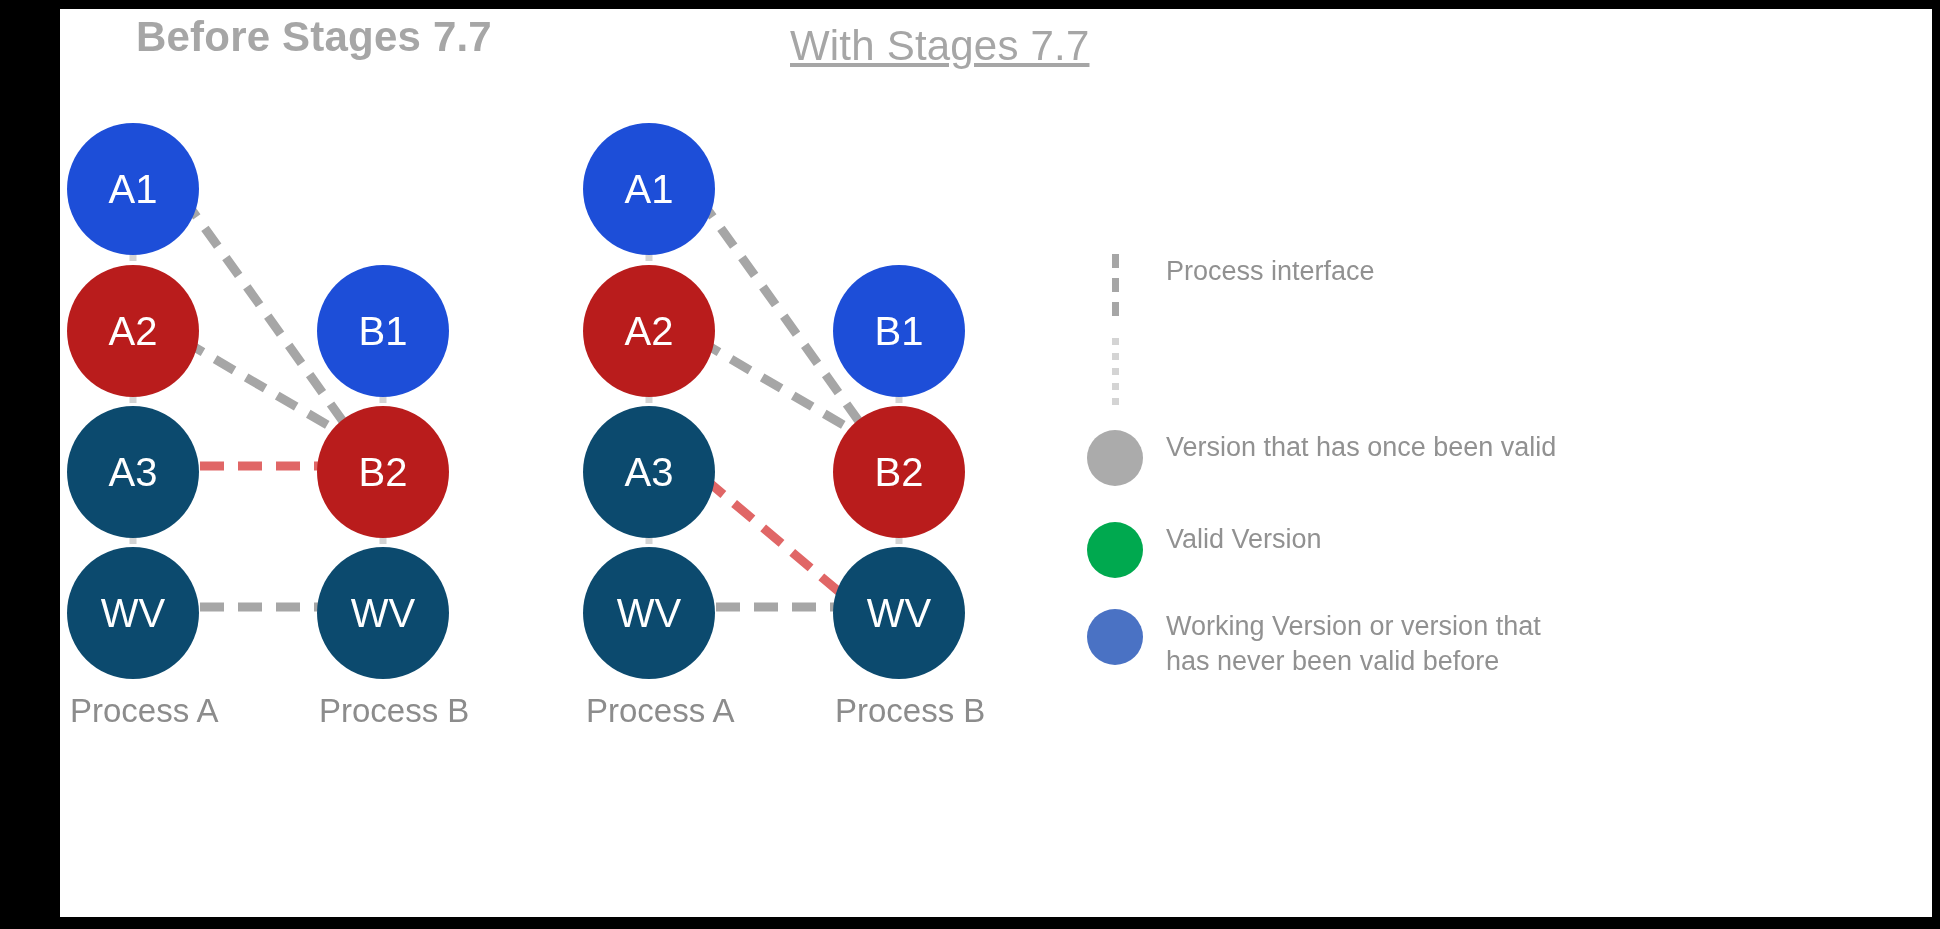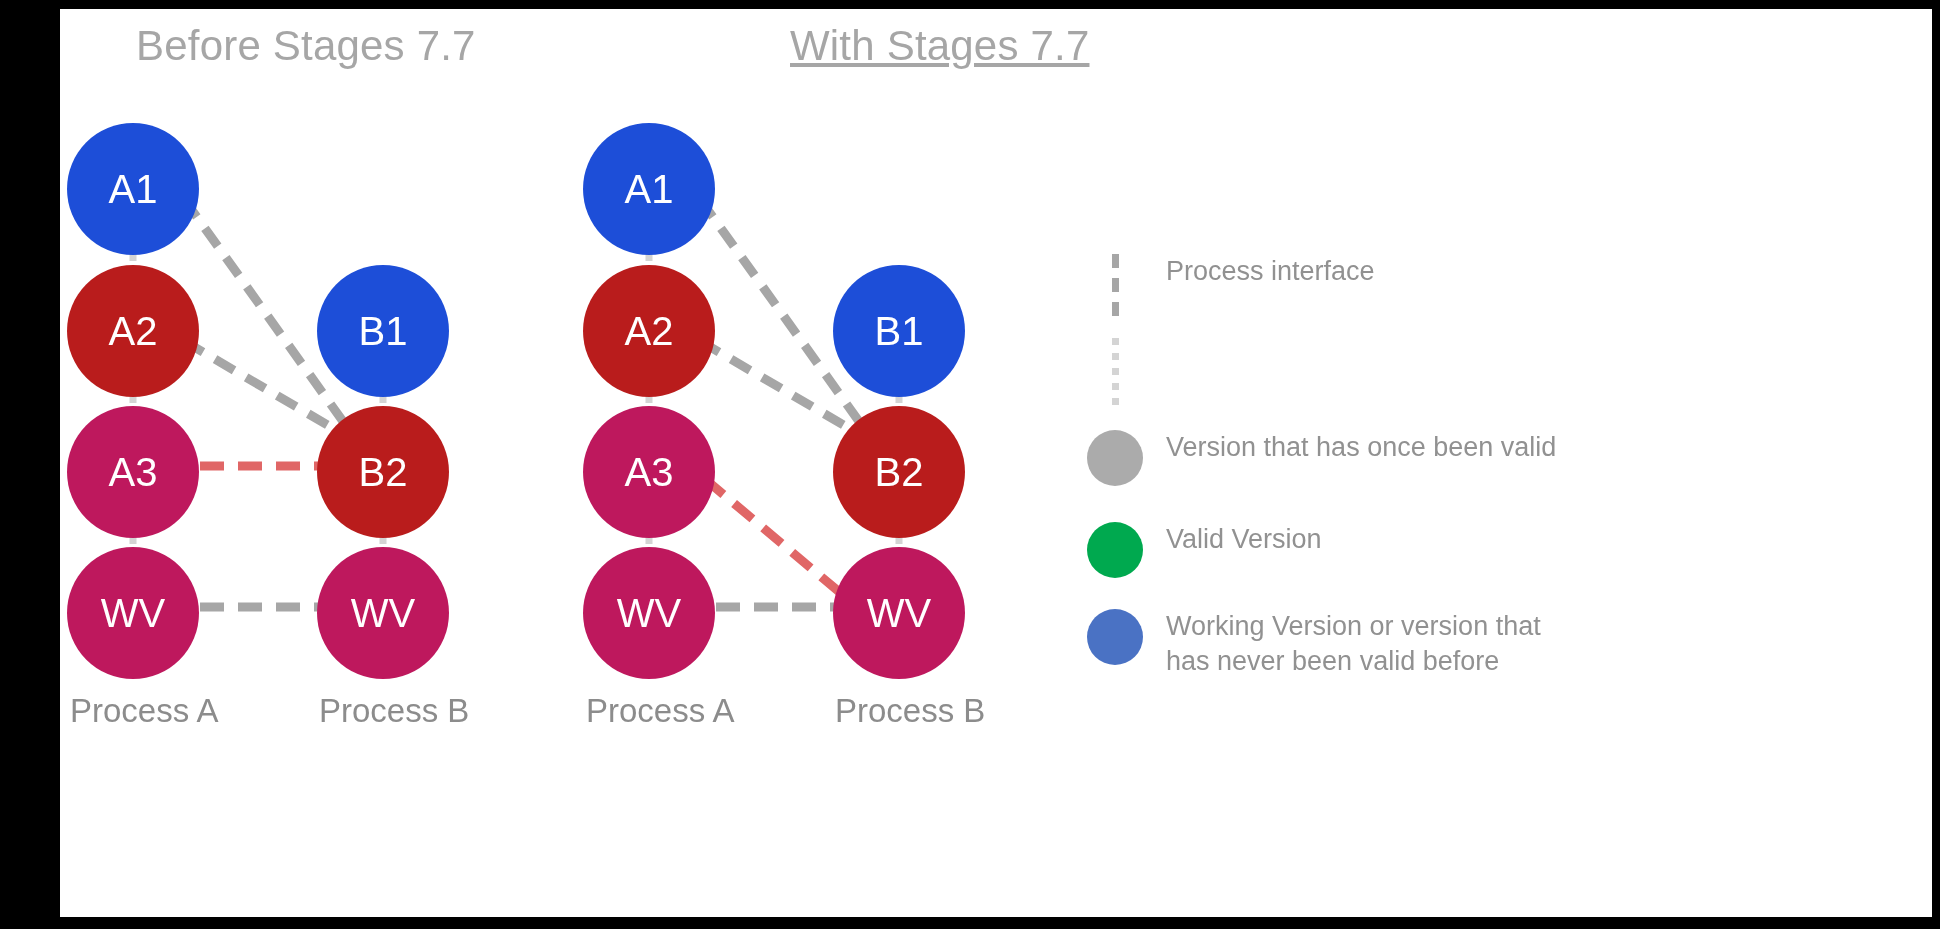--- a/index.html
+++ b/index.html
@@ -31,40 +31,40 @@
   }
 
   
   .panel-title {
     position: absolute;
     font-size: 42px;
     color: #a6a6a6;
     white-space: nowrap;
     letter-spacing: 0.2px;
   }
-  #title-left  { left: 76px;  top: 13px; }
+  #title-left  { left: 76px;  top: 4px; font-weight: bold; }
   #title-right { left: 730px; top: 13px; text-decoration: underline; }
 
   
   .node {
     position: absolute;
     width: 132px;
     height: 132px;
     border-radius: 50%;
     display: flex;
     align-items: center;
     justify-content: center;
     color: #ffffff;
     font-size: 40px;
     line-height: 1;
     box-sizing: border-box;
   }
   .node.gray  { background: #1d4ed8; }
   .node.green { background: #b91c1c; }
-  .node.blue  { background: #be185d; }
+  .node.blue  { background: #0c4a6e; }
 
   
   .proc-label {
     position: absolute;
     font-size: 33px;
     color: #8c8c8c;
     white-space: nowrap;
   }
 
   

